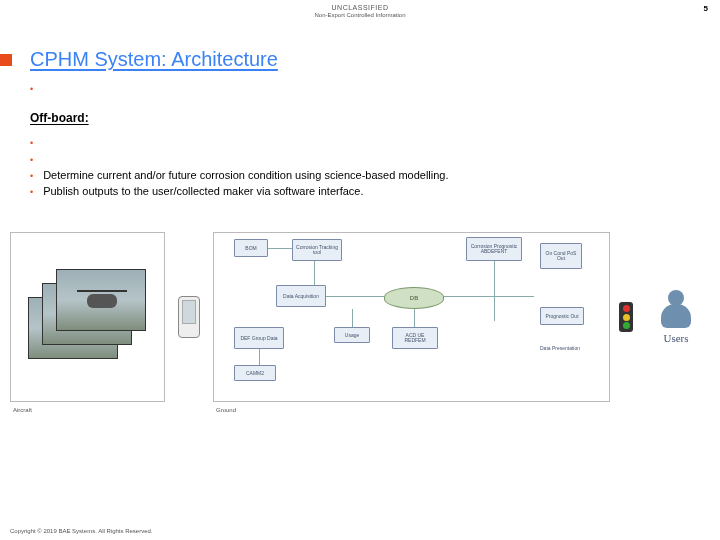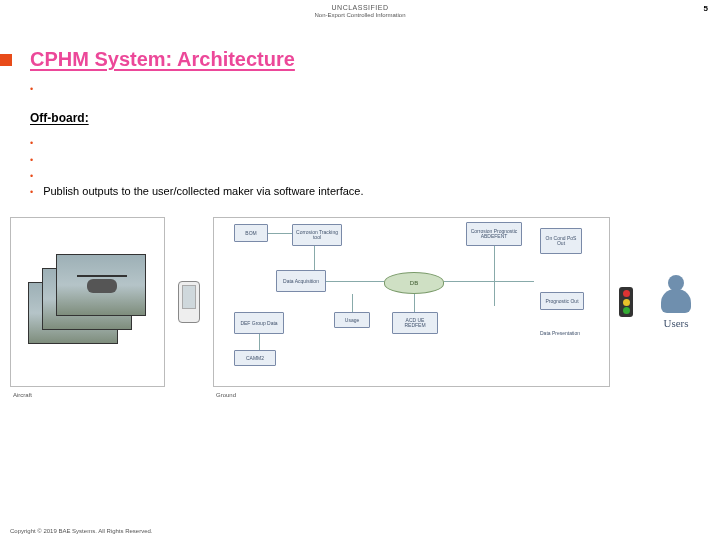--- a/index.html
+++ b/index.html
@@ -34,22 +34,22 @@
   }
   .title-box {
     width: 12px;
     height: 12px;
     background: #e84b19;
     margin-right: 18px;
     flex-shrink: 0;
   }
   .title {
     font-size: 20px;
-    font-weight: bold;
-    color: #ec4899;
+    font-weight: normal;
+    color: #3b82f6;
     text-decoration: underline;
     text-underline-offset: 3px;
   }
   .content {
     padding: 0 30px;
   }
   .subhead {
     font-size: 12px;
     font-weight: bold;
     margin-top: 14px;
@@ -66,21 +66,21 @@
     align-items: flex-start;
   }
   .bullet {
     color: #e84b19;
     font-size: 9px;
     margin-right: 10px;
     line-height: 1.8;
     flex-shrink: 0;
   }
   .diagram {
-    margin-top: 17px;
+    margin-top: 32px;
     padding: 0 10px;
     display: flex;
     gap: 4px;
     align-items: stretch;
     height: 170px;
   }
   .panel {
     border: 1px solid #bbb;
     position: relative;
     background: #fff;
@@ -273,20 +273,21 @@
   <div class="subhead">Off-board:</div>
   <div class="bullets">
     <div class="bullet-row">
       <span class="bullet">•</span>
     </div>
     <div class="bullet-row">
       <span class="bullet">•</span>
     </div>
     <div class="bullet-row">
       <span class="bullet">•</span>
+      <span>Determine current and/or future corrosion condition using science-based modelling.</span>
     </div>
     <div class="bullet-row">
       <span class="bullet">•</span>
       <span>Publish outputs to the user/collected maker via software interface.</span>
     </div>
   </div>
 </div>
 
 <div class="diagram">
 

